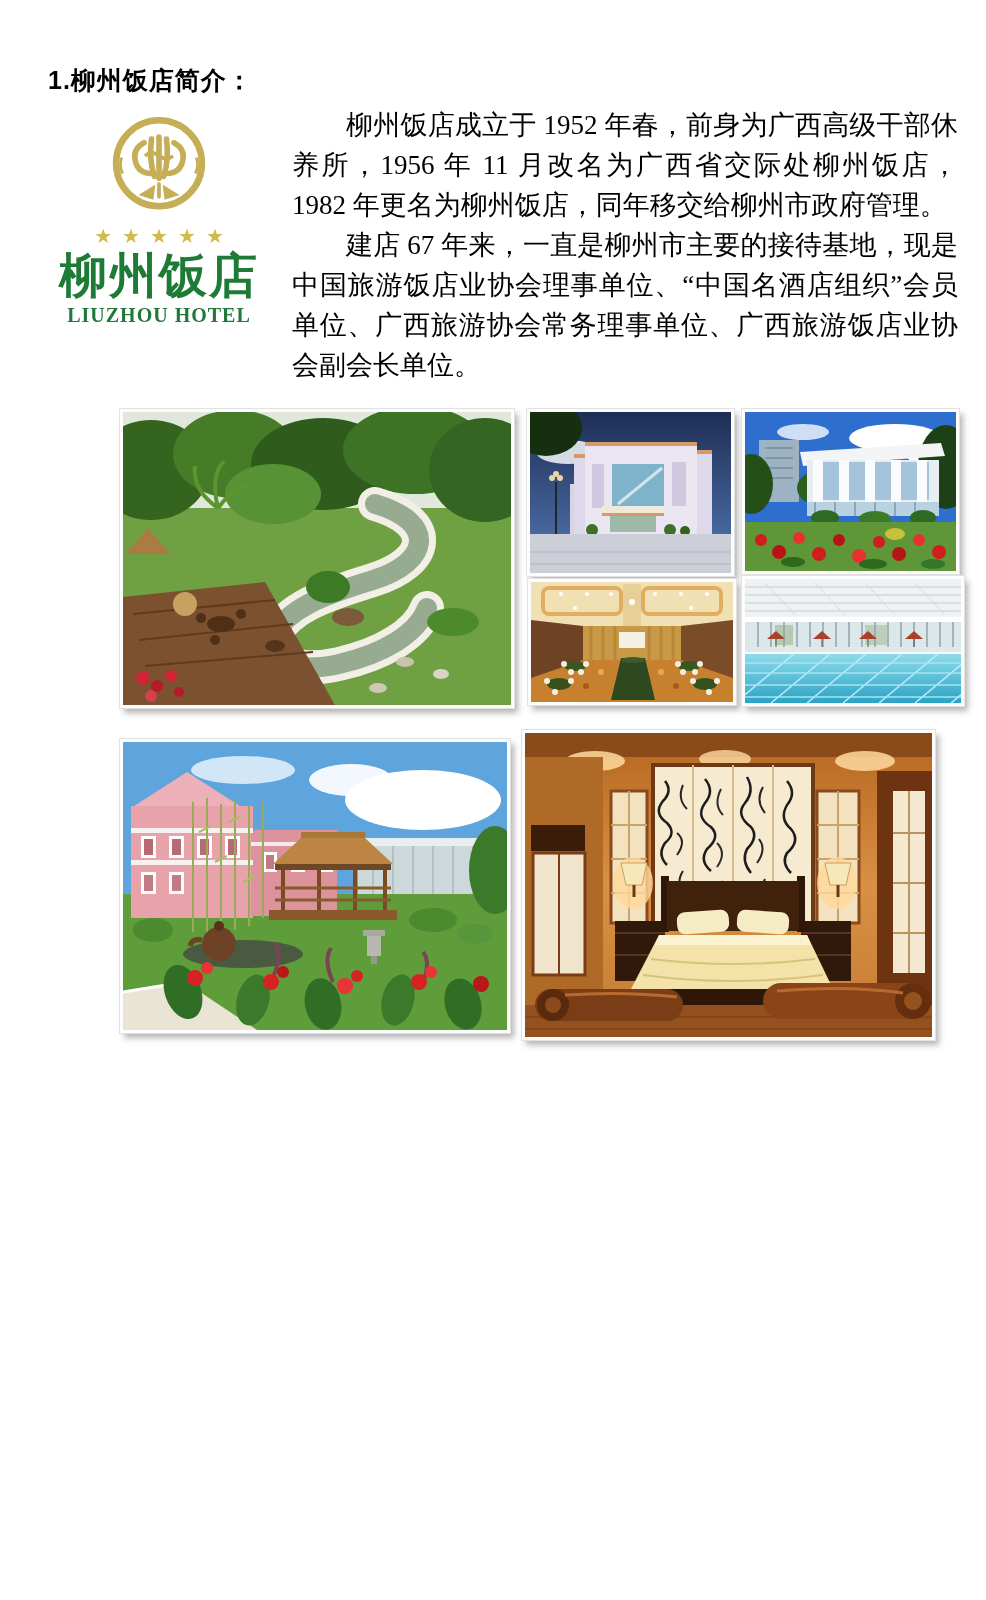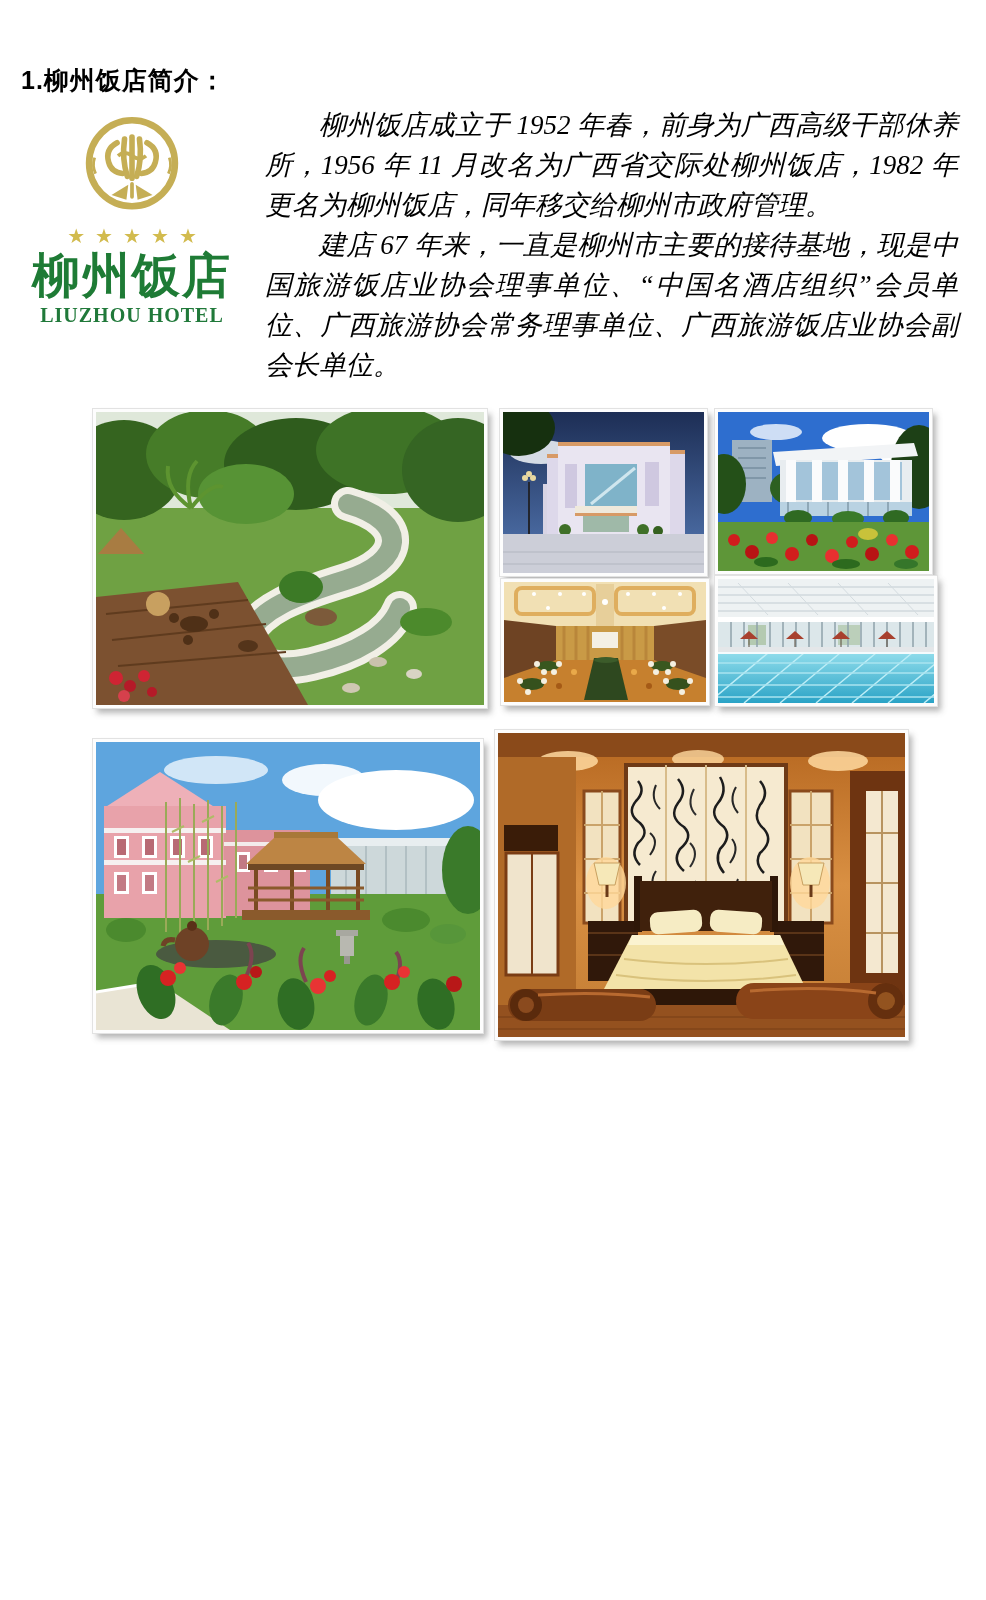--- a/index.html
+++ b/index.html
@@ -1,27 +1,27 @@
 <!DOCTYPE html>
 <html><head>
 <meta charset="utf-8">
 <style>
   html,body{margin:0;padding:0;}
   body{
     width:986px;height:1600px;overflow:hidden;background:#ffffff;
     font-family:"Liberation Serif","DejaVu Serif",serif;color:#000;
     position:relative;box-sizing:border-box;
   }
-  .page{padding:64px 28px 0 21px;}
+  .page{padding:64px 28px 0 48px;}
   h1.doc-title{
     margin:0 0 8px 0;font-size:25px;font-weight:bold;
     font-family:"Liberation Sans","DejaVu Sans",sans-serif;letter-spacing:1px;
   }
   .content{font-size:27px;line-height:40px;text-align:justify;}
-  .content p{margin:0;text-indent:2em;font-style:italic;}
+  .content p{margin:0;text-indent:2em;}
   
   .logo{
     float:left;width:206px;height:234px;margin:6px 30px 2px 8px;
     text-align:center;overflow:hidden;
   }
   .logo-emblem{display:block;margin:0 auto;}
   .logo-stars{
     display:block;color:#d2bb4e;font-size:20px;letter-spacing:10px;
     text-indent:10px;line-height:22px;margin-top:2px;
     font-family:"DejaVu Sans",sans-serif;

